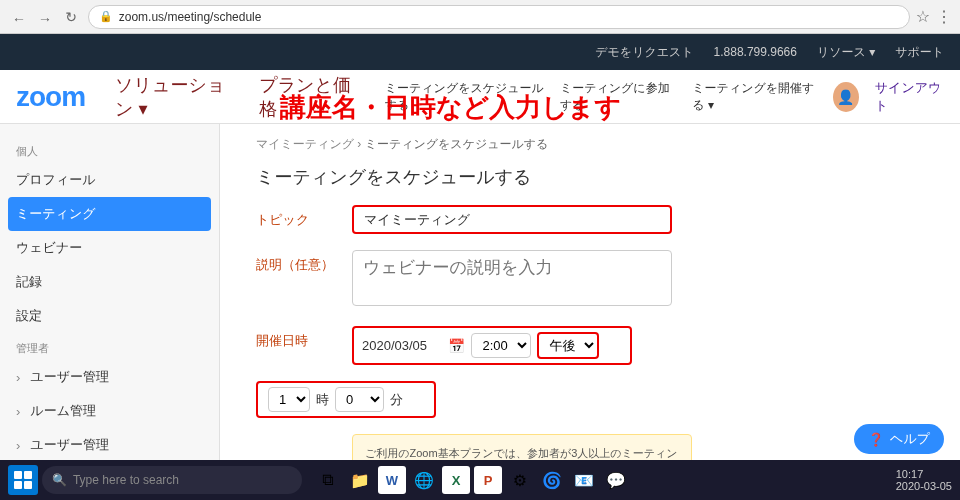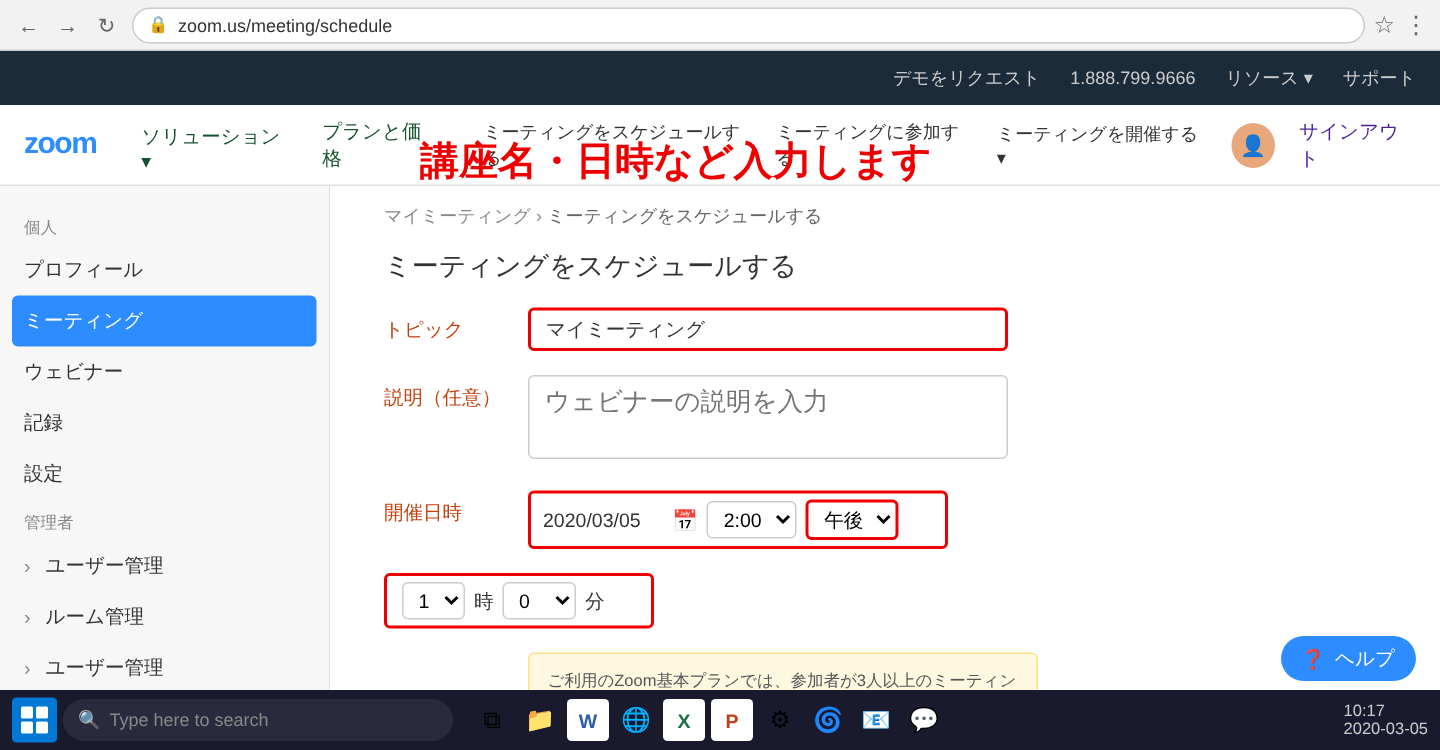--- a/index.html
+++ b/index.html
@@ -50,22 +50,22 @@
     .main-header {
       background: #fff;
       border-bottom: 1px solid #e0e0e0;
       padding: 0 16px;
       height: 54px;
       display: flex;
       align-items: center;
       gap: 30px;
       position: relative;
     }
-    .logo { color: #2D8CFF; font-size: 20px; font-weight: 700; letter-spacing: -1px; }
-    .main-nav { display: flex; gap: 20px; align-items: flex-end; font-size: 13px; color: #14532d; }
+    .logo { color: #2D8CFF; font-size: 28px; font-weight: 700; letter-spacing: -1px; }
+    .main-nav { display: flex; gap: 20px; align-items: flex-end; font-size: 18px; color: #7f1d1d; }
     .main-nav-item { cursor: pointer; display: flex; align-items: center; gap: 3px; }
     .header-right { margin-left: auto; display: flex; gap: 16px; align-items: center; font-size: 12px; color: #333; }
     .header-link { cursor: pointer; color: #333; }
     .avatar { width: 30px; height: 30px; border-radius: 50%; background: #e8a87c; display: flex; align-items: center; justify-content: center; font-size: 14px; }
     .sign-out { color: #4c1d95; cursor: pointer; font-size: 13px; }
 
     
     .annotation {
       position: absolute;
       top: 20px;

